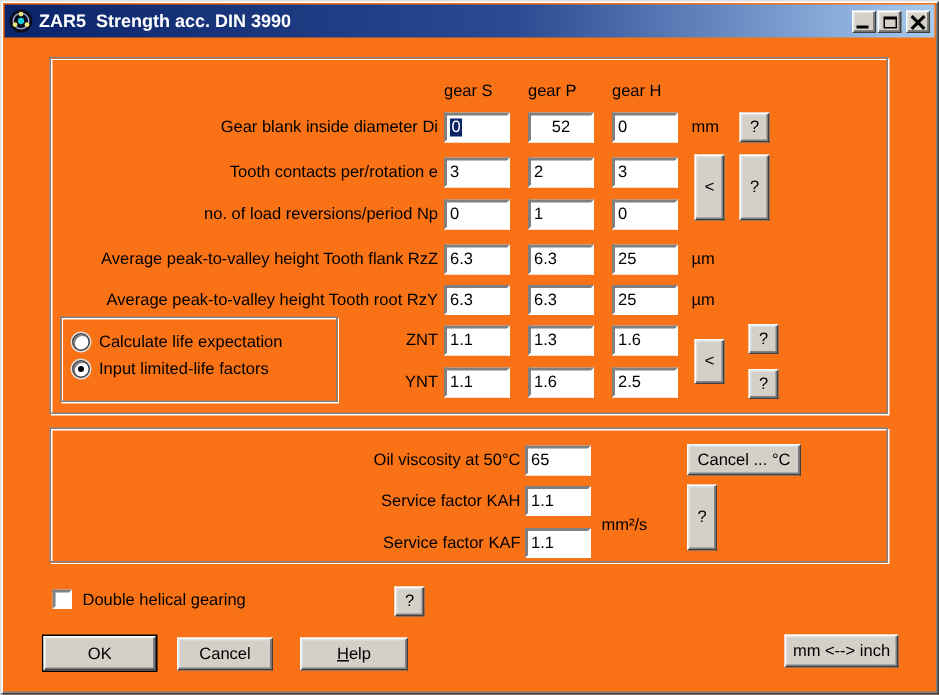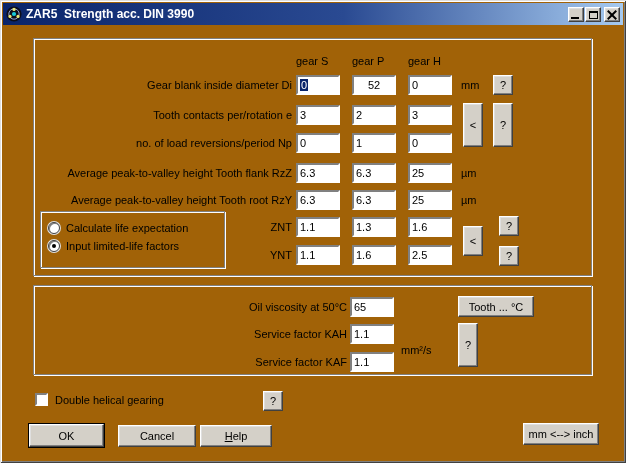--- a/index.html
+++ b/index.html
@@ -1,17 +1,17 @@
 <!DOCTYPE html>
 <html><head>
 <meta charset="utf-8">
 <style>
   html,body{margin:0;padding:0;background:#808080;}
   .window{
-    position:relative;width:626px;height:463px;background:#a16207;
+    position:relative;width:626px;height:463px;background:#f97316;
     font-family:"Liberation Sans",sans-serif;font-size:11px;color:#000;
     box-shadow:inset 1px 1px 0 #dfdfdf, inset -1px -1px 0 #404040,
                inset 2px 2px 0 #ffffff, inset -2px -2px 0 #808080;
     overflow:hidden;
   }
   .titlebar{
     position:absolute;left:3px;top:3px;width:620px;height:22px;
     background:linear-gradient(90deg,#0a246a 0%,#2a4a92 55%,#a6caf0 100%);
     display:flex;align-items:center;
   }
@@ -157,33 +157,33 @@
   <input class="tb" style="left: 296px; top: 245px;" value="1.1">
   <input class="tb" style="left: 352px; top: 245px;" value="1.6">
   <input class="tb" style="left: 408px; top: 245px;" value="2.5">
   <button class="btn" style="left:499px;top:246px;width:20px;height:20px;">?</button>
 
   <div class="gb" style="left:33px;top:285px;width:559px;height:90px;"></div>
 
   <div class="lbl" style="left:100px;width:247px;top:297px;height:19px;">Oil viscosity at 50°C</div>
   <input class="tb" style="left: 350px; top: 297px;" value="65">
   <div class="unit" style="left:401px;top:300px;margin-top:44px;">mm²/s</div>
-  <button class="btn" style="left:458px;top:296px;width:76px;height:21px;">Tooth ... °C</button>
+  <button class="btn" style="left:458px;top:296px;width:76px;height:21px;">Cancel ... °C</button>
 
   <div class="lbl" style="left:100px;width:247px;top:324px;height:19px;">Service factor KAH</div>
   <input class="tb" style="left: 350px; top: 324px;" value="1.1">
   <button class="btn" style="left:458px;top:323px;width:20px;height:44px;">?</button>
 
   <div class="lbl" style="left:100px;width:247px;top:352px;height:19px;">Service factor KAF</div>
   <input class="tb" style="left: 350px; top: 352px;" value="1.1">
 
   <span class="checkbox" style="left:35px;top:393px;"></span>
   <div class="static" style="left:55px;top:394px;">Double helical gearing</div>
   <button class="btn" style="left:263px;top:391px;width:20px;height:20px;">?</button>
 
   <button class="btn btn-default" style="left:29px;top:424px;width:75px;height:23px;">OK</button>
-  <button class="btn" style="left:118px;top:425px;width:78px;height:22px;">Cancel</button>
+  <button class="btn" style="left:118px;top:425px;width:64px;height:22px;">Cancel</button>
   <button class="btn" style="left:200px;top:425px;width:72px;height:22px;">
       <span class="fl">Help</span>
     </button>
   <button class="btn" style="left:523px;top:423px;width:76px;height:22px;">mm &lt;--&gt; inch</button>
 
 </div>
 
 </body></html>

